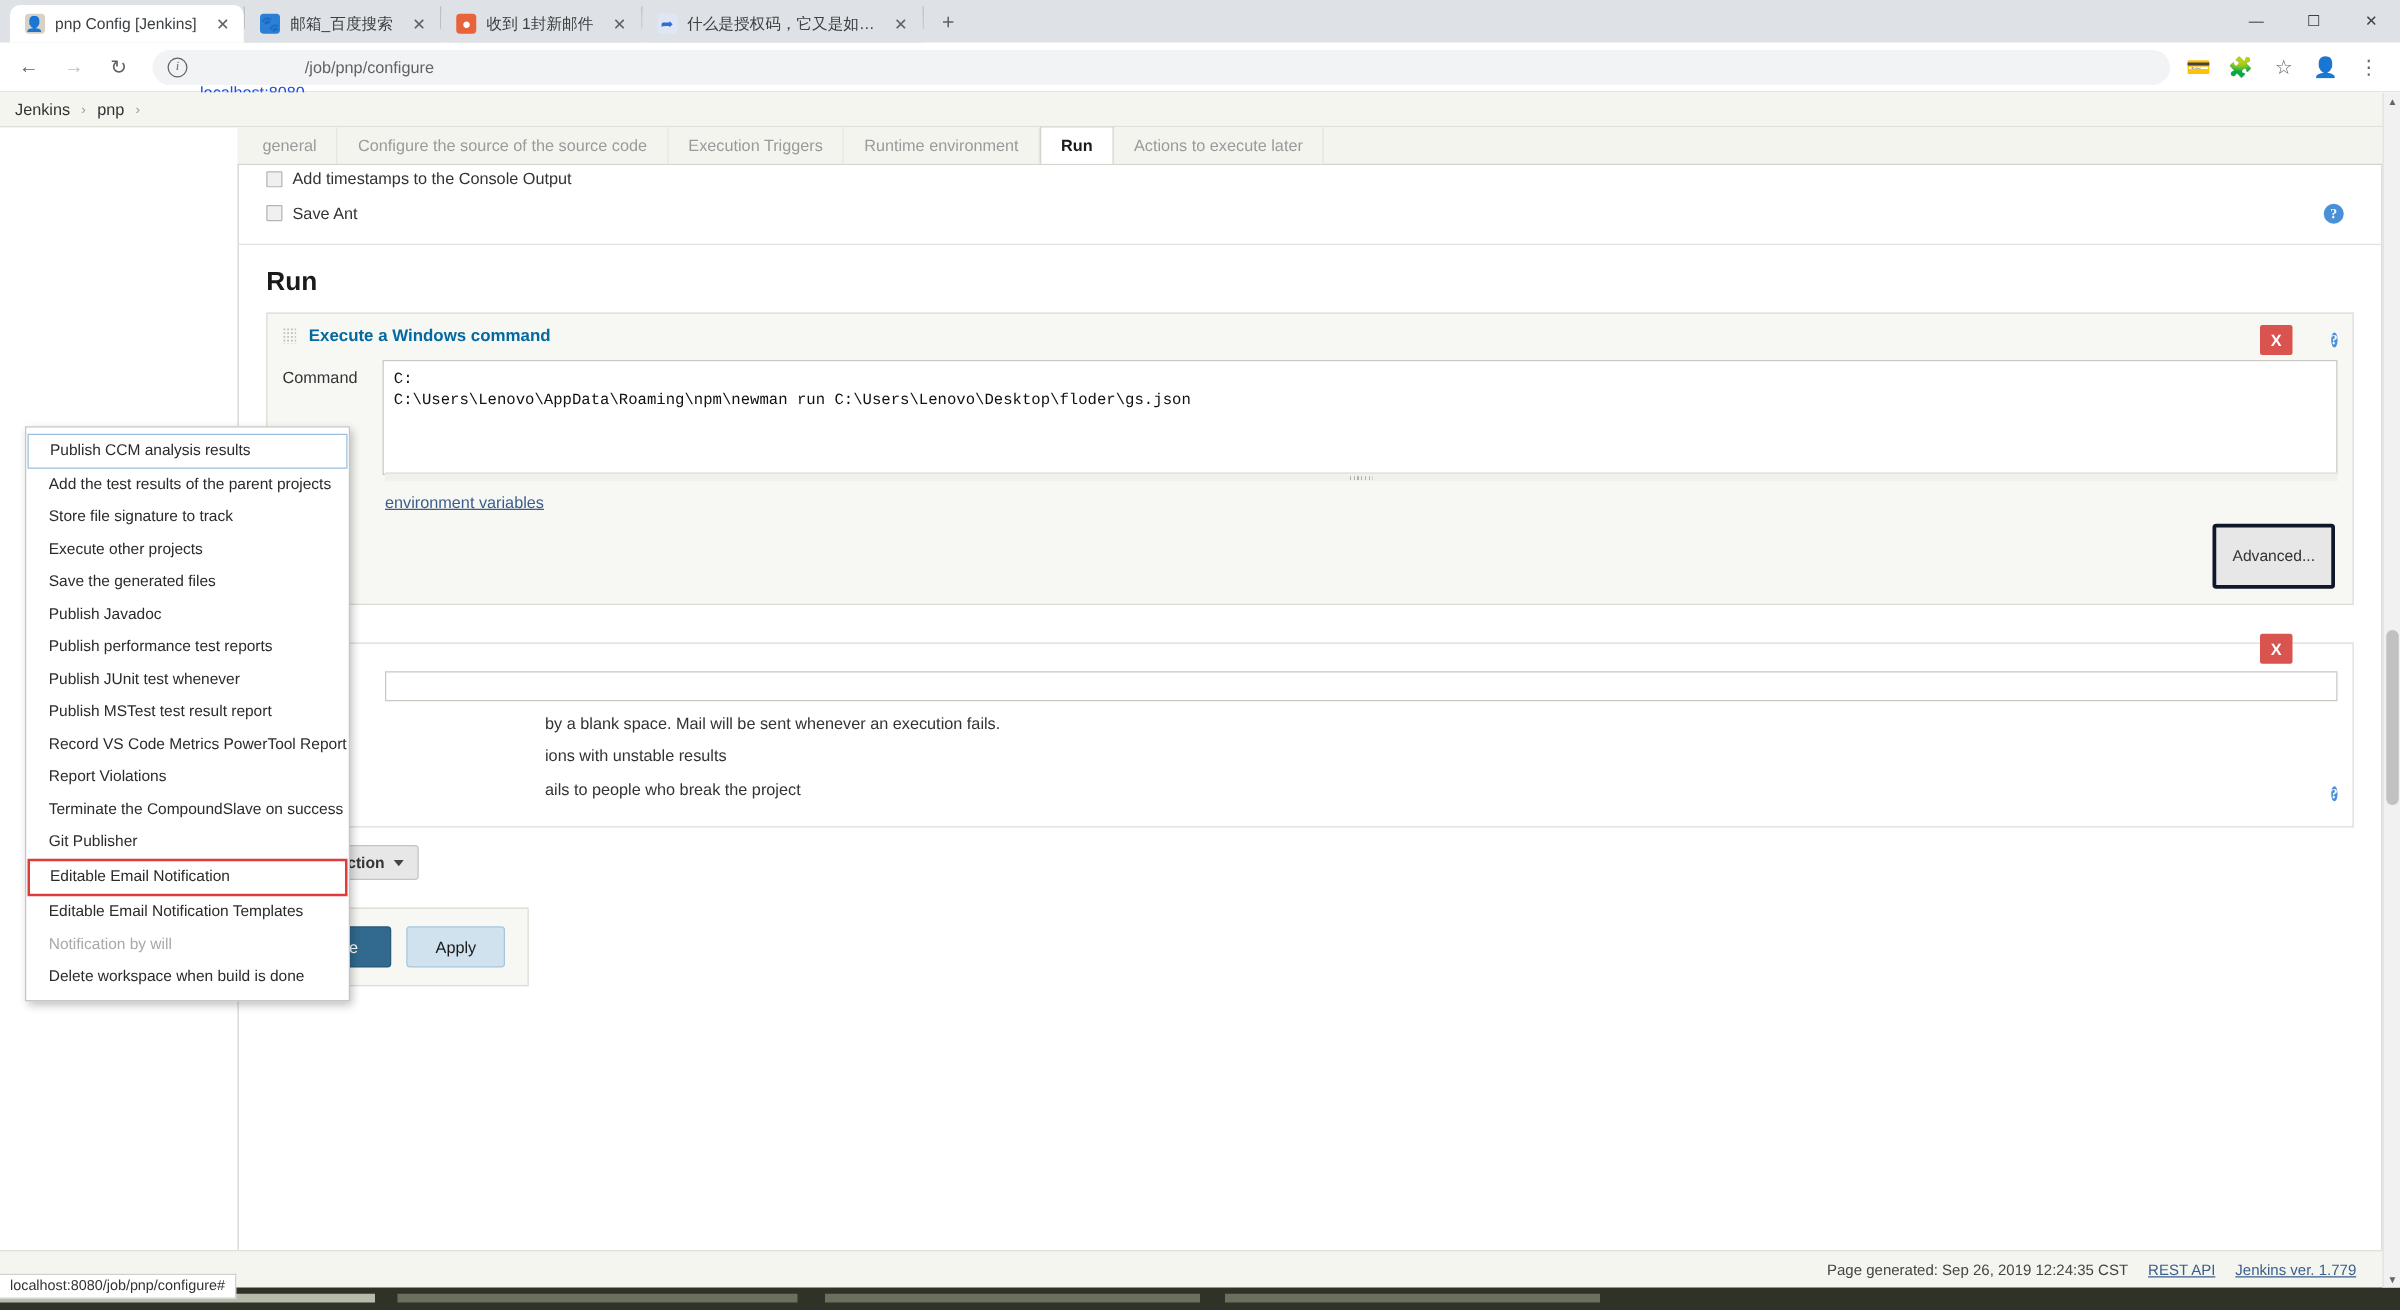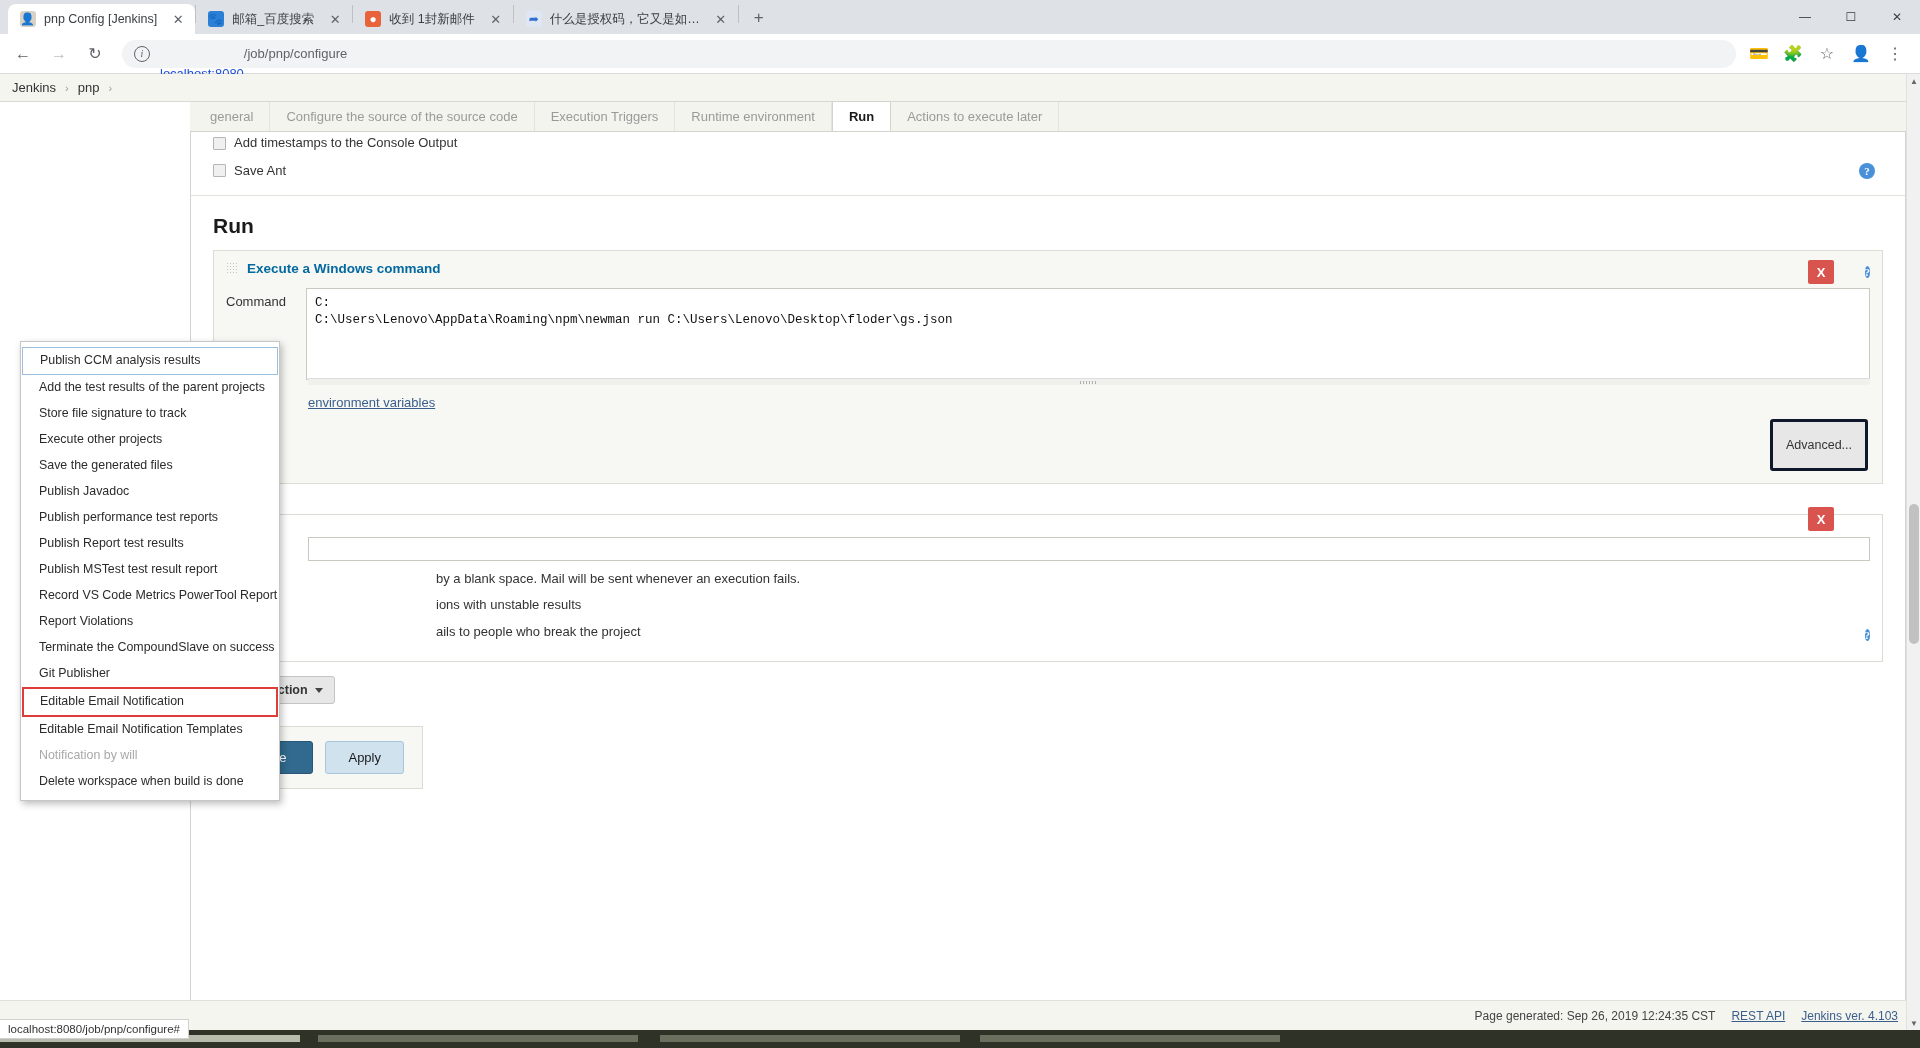--- a/index.html
+++ b/index.html
@@ -219,21 +219,21 @@
     line-height: 1.45; white-space: nowrap;
   }
   .dd-item.selected { border: 1px solid #9bbfe0; margin: 0 1px; padding-left: 17px; }
   .dd-item.highlighted { border: 2px solid #e03b3b; margin: 0 1px; padding-left: 16px; }
   .dd-item.disabled { color: #a9a9a9; }
   
   #footer {
     position: absolute; left: 0; right: 0; bottom: 18px; height: 30px;
     background: #f5f5f0; border-top: 1px solid #e0e0d8;
     display: flex; align-items: center; justify-content: flex-end;
-    padding-right: 22px; font-size: 12px; color: #444; gap: 16px;
+    padding-right: 35px; font-size: 12px; color: #444; gap: 16px;
   }
   #footer a { color: #3a5e8c; text-decoration: underline; }
   #statusbubble {
     position: absolute; left: 0; bottom: 9px; height: 20px;
     background: #fff; border: 1px solid #d0d0d0; border-left: none;
     font-size: 11.5px; color: #333; display: flex; align-items: center;
     padding: 0 8px; z-index: 60;
   }
   #taskbar {
     position: absolute; left: 0; right: 0; bottom: 0; height: 18px;
@@ -417,21 +417,21 @@
       </div>
 
       <div id="dropdown">
         <div class="dd-item selected">Publish CCM analysis results</div>
         <div class="dd-item">Add the test results of the parent projects</div>
         <div class="dd-item">Store file signature to track</div>
         <div class="dd-item">Execute other projects</div>
         <div class="dd-item">Save the generated files</div>
         <div class="dd-item">Publish Javadoc</div>
         <div class="dd-item">Publish performance test reports</div>
-        <div class="dd-item">Publish Report test results</div>
+        <div class="dd-item">Publish JUnit test whenever</div>
         <div class="dd-item">Publish MSTest test result report</div>
         <div class="dd-item">Record VS Code Metrics PowerTool Report</div>
         <div class="dd-item">Report Violations</div>
         <div class="dd-item">Terminate the CompoundSlave on success</div>
         <div class="dd-item">Git Publisher</div>
         <div class="dd-item highlighted">Editable Email Notification</div>
         <div class="dd-item">Editable Email Notification Templates</div>
         <div class="dd-item disabled">Notification by will</div>
         <div class="dd-item">Delete workspace when build is done</div>
       </div>
@@ -440,21 +440,21 @@
 
     <div id="pagescroll">
       <div class="arrow-up">▲</div>
       <div class="thumb"></div>
       <div class="arrow-dn">▼</div>
     </div>
 
     <div id="footer">
       <span>Page generated: Sep 26, 2019 12:24:35 CST</span>
       <a href="#">REST API</a>
-      <a href="#">Jenkins ver. 4.103</a>
+      <a href="#">Jenkins ver. 1.779</a>
     </div>
 
     <div id="statusbubble">localhost:8080/job/pnp/configure#</div>
 
     <div id="taskbar">
       <div class="tb-seg" style="left:0;width:300px;background:#cfd4c4;opacity:.85;"></div>
       <div class="tb-seg" style="left:318px;width:320px;"></div>
       <div class="tb-seg" style="left:660px;width:300px;"></div>
       <div class="tb-seg" style="left:980px;width:300px;"></div>
     </div>

